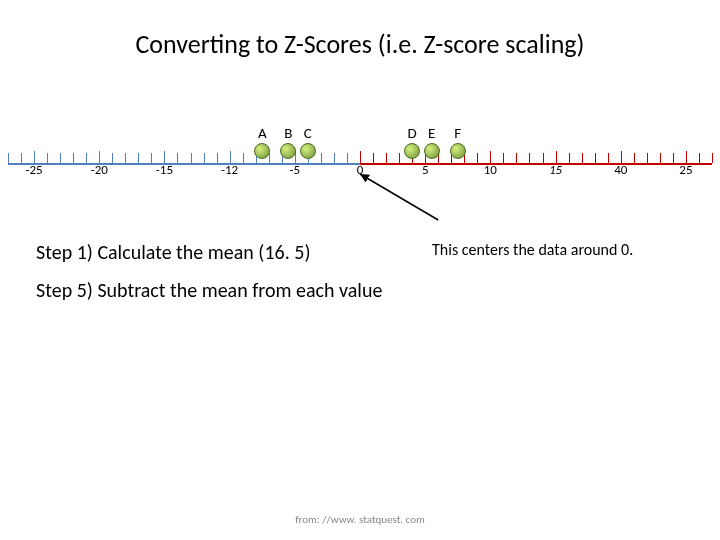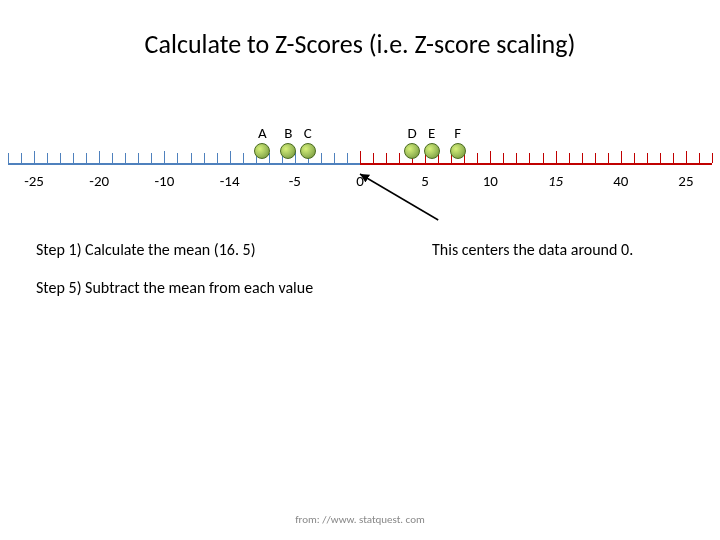--- a/index.html
+++ b/index.html
@@ -37,22 +37,22 @@
   .tick.major { height: 14px; top: 23px; width: 1px; }
   .baseline {
     position: absolute;
     top: 35px;
     height: 2px;
   }
   .baseline.neg { background: #4f81bd; }
   .baseline.pos { background: #c00000; }
   .tick-label {
     position: absolute;
-    top: 44px;
-    font-size: 15px;
+    top: 34px;
+    font-size: 13px;
     transform: translateX(-50%);
     white-space: nowrap;
   }
   .pt-label {
     position: absolute;
     top: -4px;
     font-size: 15px;
     transform: translateX(-50%);
     white-space: nowrap;
   }
@@ -65,66 +65,66 @@
     border: 1px solid #4a6b20;
     transform: translate(-50%, -50%);
     top: 23px;
   }
   .arrow-svg {
     position: absolute;
     overflow: visible;
   }
   .step {
     position: absolute;
-    font-size: 16px;
+    font-size: 20px;
   }
   .note {
     position: absolute;
     font-size: 16px;
   }
   .footer {
     position: absolute;
     bottom: 14px;
     left: 0;
     width: 720px;
     text-align: center;
     font-size: 11px;
     color: #888;
   }
 </style>
 </head>
 <body>
 
-<div class="title">Calculate to Z-Scores (i.e. Z-score scaling)</div>
+<div class="title">Converting to Z-Scores (i.e. Z-score scaling)</div>
 
 <div class="axis-wrap" id="axis">
     <div class="baseline neg" style="left: 8px; width: 352px;"></div>
     <div class="baseline pos" style="left: 360px; width: 352px;"></div>
     <div class="tick minor" style="left: 8px; background: rgb(79, 129, 189);"></div>
     <div class="tick minor" style="left: 21.037px; background: rgb(79, 129, 189);"></div>
     <div class="tick major" style="left: 34.0741px; background: rgb(79, 129, 189);"></div>
     <div class="tick-label" style="left: 34.0741px;">-25</div>
     <div class="tick minor" style="left: 47.1111px; background: rgb(79, 129, 189);"></div>
     <div class="tick minor" style="left: 60.1481px; background: rgb(79, 129, 189);"></div>
     <div class="tick minor" style="left: 73.1852px; background: rgb(79, 129, 189);"></div>
     <div class="tick minor" style="left: 86.2222px; background: rgb(79, 129, 189);"></div>
     <div class="tick major" style="left: 99.2593px; background: rgb(79, 129, 189);"></div>
     <div class="tick-label" style="left: 99.2593px;">-20</div>
     <div class="tick minor" style="left: 112.296px; background: rgb(79, 129, 189);"></div>
     <div class="tick minor" style="left: 125.333px; background: rgb(79, 129, 189);"></div>
     <div class="tick minor" style="left: 138.37px; background: rgb(79, 129, 189);"></div>
     <div class="tick minor" style="left: 151.407px; background: rgb(79, 129, 189);"></div>
     <div class="tick major" style="left: 164.444px; background: rgb(79, 129, 189);"></div>
-    <div class="tick-label" style="left: 164.444px;">-10</div>
+    <div class="tick-label" style="left: 164.444px;">-15</div>
     <div class="tick minor" style="left: 177.481px; background: rgb(79, 129, 189);"></div>
     <div class="tick minor" style="left: 190.519px; background: rgb(79, 129, 189);"></div>
     <div class="tick minor" style="left: 203.556px; background: rgb(79, 129, 189);"></div>
     <div class="tick minor" style="left: 216.593px; background: rgb(79, 129, 189);"></div>
     <div class="tick major" style="left: 229.63px; background: rgb(79, 129, 189);"></div>
-    <div class="tick-label" style="left: 229.63px;">-14</div>
+    <div class="tick-label" style="left: 229.63px;">-12</div>
     <div class="tick minor" style="left: 242.667px; background: rgb(79, 129, 189);"></div>
     <div class="tick minor" style="left: 255.704px; background: rgb(79, 129, 189);"></div>
     <div class="tick minor" style="left: 268.741px; background: rgb(79, 129, 189);"></div>
     <div class="tick minor" style="left: 281.778px; background: rgb(79, 129, 189);"></div>
     <div class="tick major" style="left: 294.815px; background: rgb(79, 129, 189);"></div>
     <div class="tick-label" style="left: 294.815px;">-5</div>
     <div class="tick minor" style="left: 307.852px; background: rgb(79, 129, 189);"></div>
     <div class="tick minor" style="left: 320.889px; background: rgb(79, 129, 189);"></div>
     <div class="tick minor" style="left: 333.926px; background: rgb(79, 129, 189);"></div>
     <div class="tick minor" style="left: 346.963px; background: rgb(79, 129, 189);"></div>

